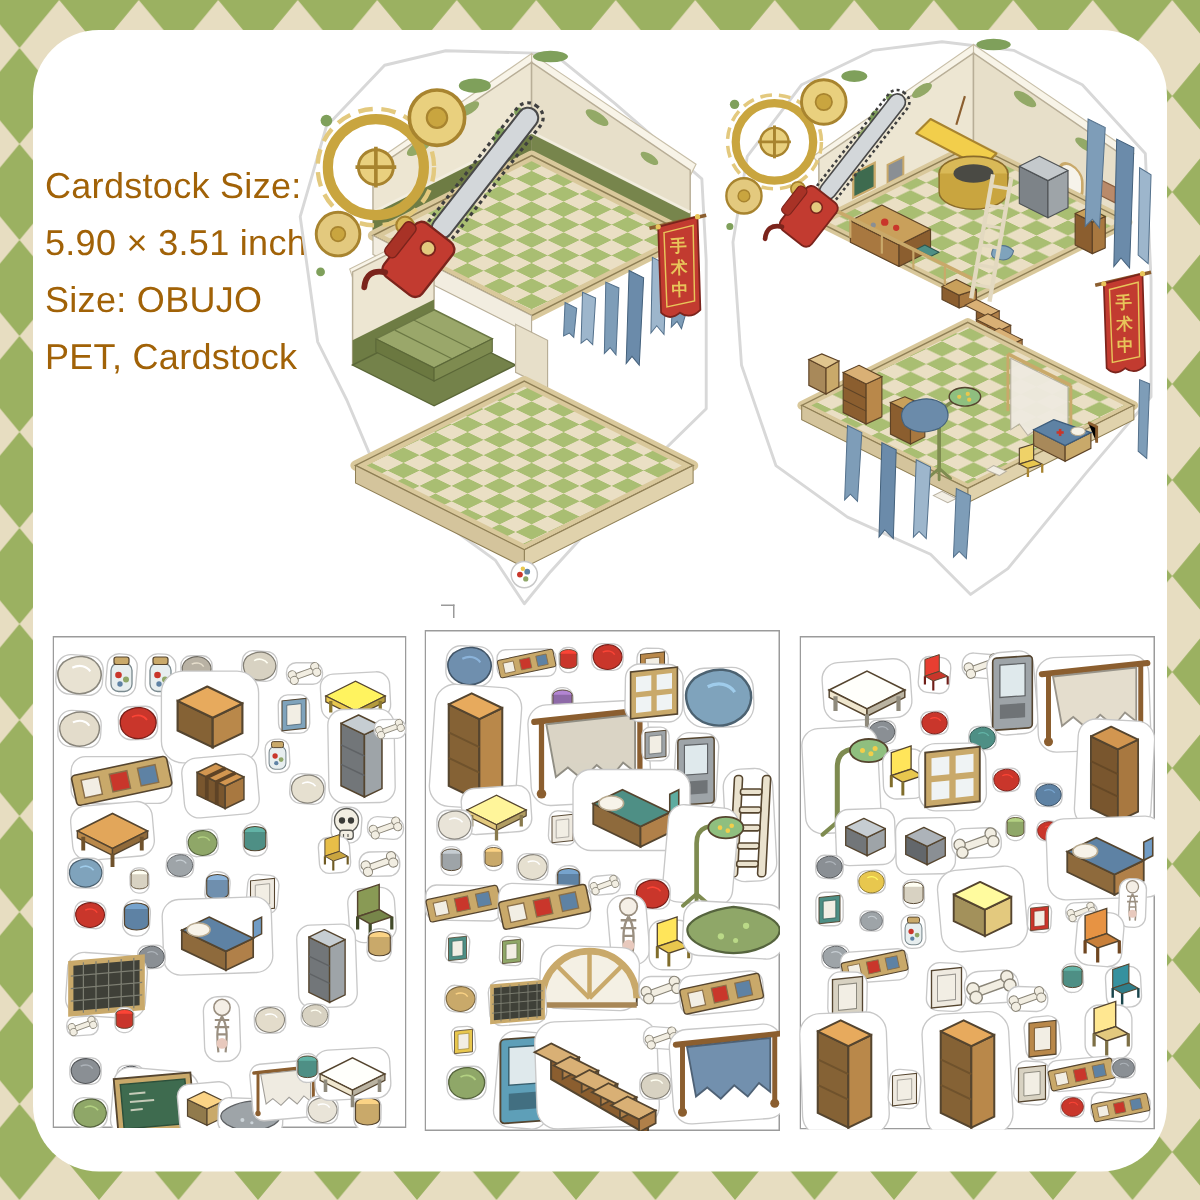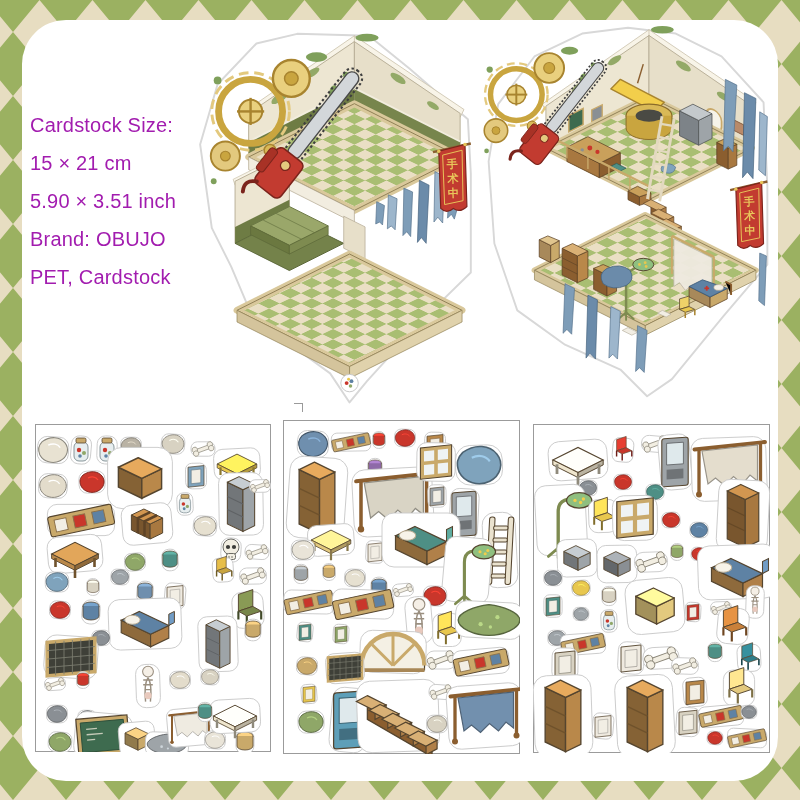--- a/index.html
+++ b/index.html
@@ -1,19 +1,19 @@
 <!DOCTYPE html>
 <html><head>
 <meta charset="utf-8">
 <style>
   html,body{margin:0;padding:0;background:#fff;}
   .stage{position:relative;width:800px;height:800px;overflow:hidden;font-family:"Liberation Sans",sans-serif;}
   .bg-svg{position:absolute;left:0;top:0;}
   .card{position:absolute;left:22px;top:20px;width:756px;height:761px;background:#ffffff;border-radius:44px;}
-  .info{position:absolute;left:30px;top:106px;font-size:20px;line-height:38px;color:#a21caf;letter-spacing:.2px;}
+  .info{position:absolute;left:30px;top:106px;font-size:24px;line-height:38px;color:#a16207;letter-spacing:.2px;}
   .room{position:absolute;}
   .sheet{position:absolute;}
   .crop-mark{position:absolute;left:294px;top:403px;width:8px;height:8px;border-top:1.5px solid #9a9a9a;border-right:1.5px solid #9a9a9a;}
   text{font-family:"Liberation Sans","DejaVu Sans",sans-serif;}
 </style>
 </head>
 <body>
 
 <div class="stage">
 
@@ -24,23 +24,22 @@
         <path d="M0 -32 L26.5 0 0 32 -26.5 0Z M53 -32 L79.5 0 53 32 26.5 0Z M0 32 L26.5 64 0 96 -26.5 64Z M53 32 L79.5 64 53 96 26.5 64Z" fill="#9BB161"></path>
       </pattern>
     </defs>
     <rect width="800" height="800" fill="url(#diam)"></rect>
   </svg>
 
   <div class="card"></div>
 
   <div class="info">
     <div>Cardstock Size:</div>
-    <div>15 × 21 cm</div>
     <div>5.90 × 3.51 inch</div>
-    <div>Brand: OBUJO</div>
+    <div>Size: OBUJO</div>
     <div>PET, Cardstock</div>
   </div>
 
   <svg class="room" style="left:192px;top:28px" width="285" height="390" viewBox="0 0 285 402" preserveAspectRatio="xMidYMin meet">
     <defs>
       <pattern id="chkA" width="22" height="22" patternUnits="userSpaceOnUse" patternTransform="matrix(1,0.48,-1,0.48,163,78)">
         <rect width="22" height="22" fill="#EADFC4"></rect>
         <rect width="11" height="11" fill="#A9BE72"></rect>
         <rect x="11" y="11" width="11" height="11" fill="#A9BE72"></rect>
       </pattern>

